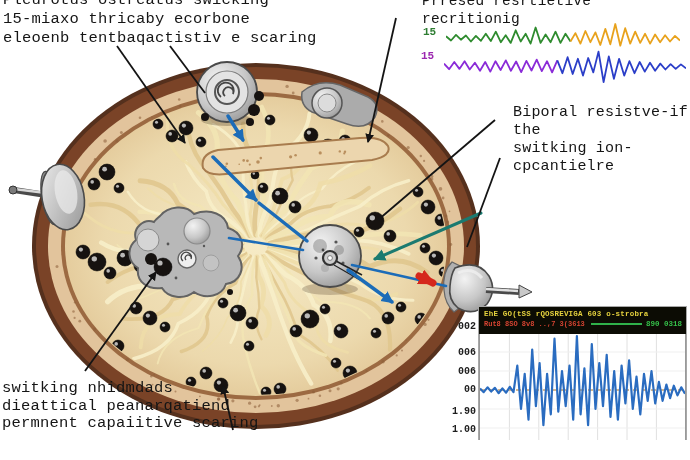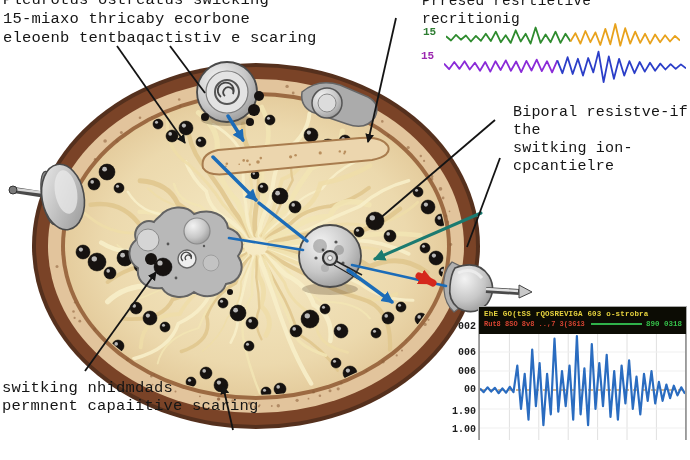--- a/index.html
+++ b/index.html
@@ -448,20 +448,21 @@
   </div>
   <div class="lbl" id="lbl-tr">
     <div>Prresed resrtietive recritionig</div>
   </div>
   <div class="lbl" id="lbl-mr">
     <div>Biporal resistve-if the</div>
     <div>switking ion-cpcantielre</div>
   </div>
   <div class="lbl" id="lbl-bl">
     <div>switking nhidmdads</div>
+    <div>dieattical peanarqatiend</div>
     <div>permnent capaiitive scaring</div>
   </div>
 
   <div class="tnum" id="t1n">15</div>
   <div class="tnum" id="t2n">15</div>
   <svg class="wave" style="left:446px;top:22px" width="234" height="32" viewBox="0 0 234 32">
       <polyline points="0.0,14.3 5.0,18.5 10.0,12.9 14.9,17.7 19.9,13.5 24.9,19.5 29.9,13.9 34.9,18.8 39.8,11.8 44.8,19.1 49.8,9.7 54.8,20.2 59.7,13.2 64.7,20.9 69.7,8.3 74.7,19.5 79.7,11.8 84.6,21.6 89.6,5.5 94.6,20.9 99.6,12.5 104.6,20.2 109.5,9.7 114.5,20.9 119.5,11.8 124.5,19.5" fill="none" stroke="#2e8b2e" stroke-width="1.8" stroke-linejoin="round"></polyline>
       <polyline points="124.5,19.5 129.4,11.1 134.4,21.6 139.4,9.0 144.4,20.2 149.4,10.4 154.3,23.0 159.3,6.9 164.3,22.3 169.3,2.0 174.3,23.7 179.2,6.2 184.2,21.6 189.2,9.7 194.2,20.9 199.1,11.8 204.1,21.6 209.1,12.5 214.1,20.2 219.1,13.2 224.0,19.5 229.0,13.9 234.0,18.5" fill="none" stroke="#e8a21c" stroke-width="1.8" stroke-linejoin="round"></polyline>
     </svg>
   <svg class="wave" style="left:444px;top:48px" width="242" height="36" viewBox="0 0 242 36">

